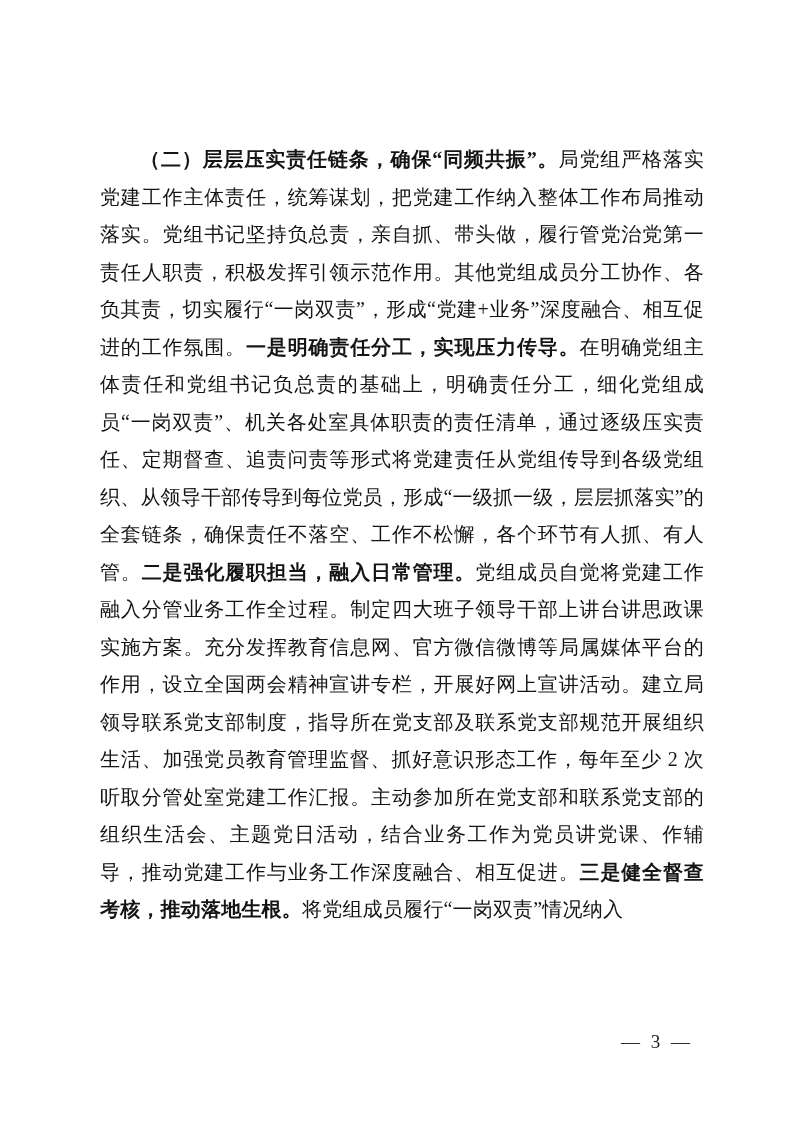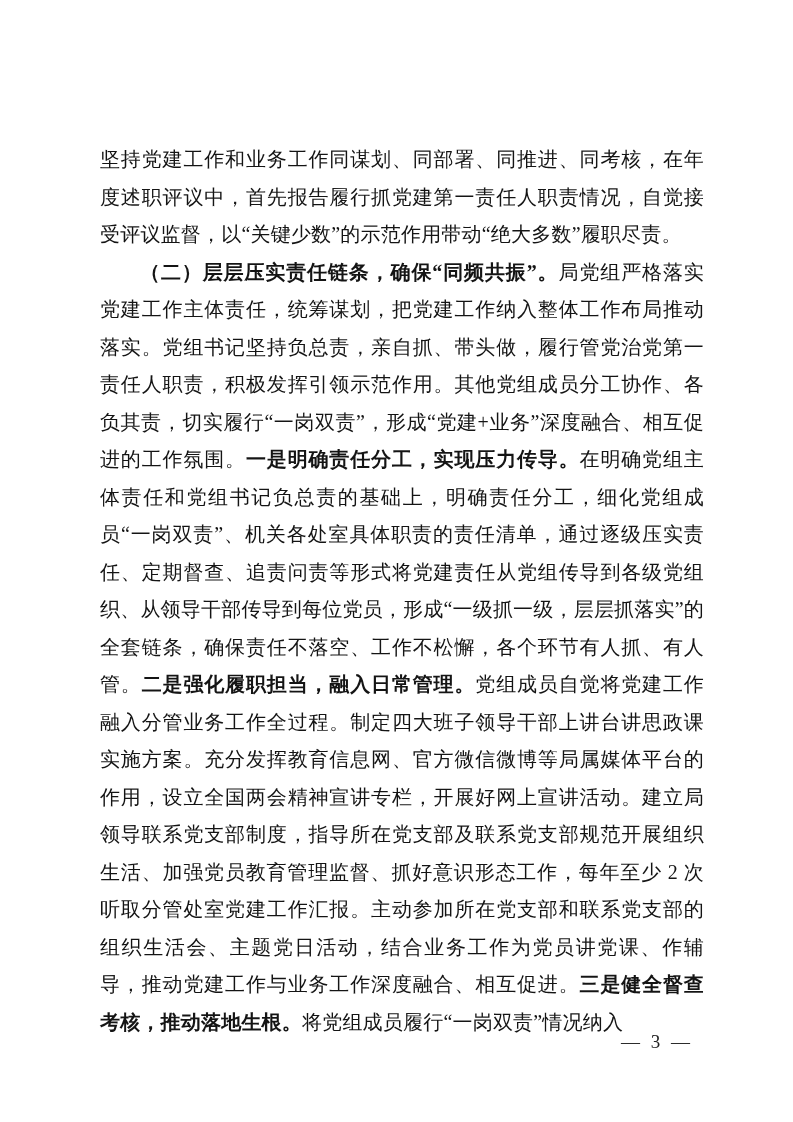--- a/index.html
+++ b/index.html
@@ -47,17 +47,16 @@
     letter-spacing: 3px;
     color: #222222;
     white-space: nowrap;
   }
 </style>
 </head>
 <body>
 
 <div class="page">
   <div class="content">
-      <p class="para"><span class="run">坚持党建工作和业务工作同谋划、同部署、同推进、同考核，在年度述职评议中，首先报告履行抓党建第一责任人职责情况，自觉接受评议监督，以“关键少数”的示范作用带动“绝大多数”履职尽责。</span></p>
       <p class="para indent"><span class="run bold">（二）层层压实责任链条，确保“同频共振”。</span><span class="run">局党组严格落实党建工作主体责任，统筹谋划，把党建工作纳入整体工作布局推动落实。党组书记坚持负总责，亲自抓、带头做，履行管党治党第一责任人职责，积极发挥引领示范作用。其他党组成员分工协作、各负其责，切实履行“一岗双责”，形成“党建+业务”深度融合、相互促进的工作氛围。</span><span class="run bold">一是明确责任分工，实现压力传导。</span><span class="run">在明确党组主体责任和党组书记负总责的基础上，明确责任分工，细化党组成员“一岗双责”、机关各处室具体职责的责任清单，通过逐级压实责任、定期督查、追责问责等形式将党建责任从党组传导到各级党组织、从领导干部传导到每位党员，形成“一级抓一级，层层抓落实”的全套链条，确保责任不落空、工作不松懈，各个环节有人抓、有人管。</span><span class="run bold">二是强化履职担当，融入日常管理。</span><span class="run">党组成员自觉将党建工作融入分管业务工作全过程。制定四大班子领导干部上讲台讲思政课实施方案。充分发挥教育信息网、官方微信微博等局属媒体平台的作用，设立全国两会精神宣讲专栏，开展好网上宣讲活动。建立局领导联系党支部制度，指导所在党支部及联系党支部规范开展组织生活、加强党员教育管理监督、抓好意识形态工作，每年至少 2 次听取分管处室党建工作汇报。主动参加所在党支部和联系党支部的组织生活会、主题党日活动，结合业务工作为党员讲党课、作辅导，推动党建工作与业务工作深度融合、相互促进。</span><span class="run bold">三是健全督查考核，推动落地生根。</span><span class="run">将党组成员履行“一岗双责”情况纳入</span></p>
     </div>
   <div class="page-number">— 3 —</div>
 </div>
 
 </body></html>

